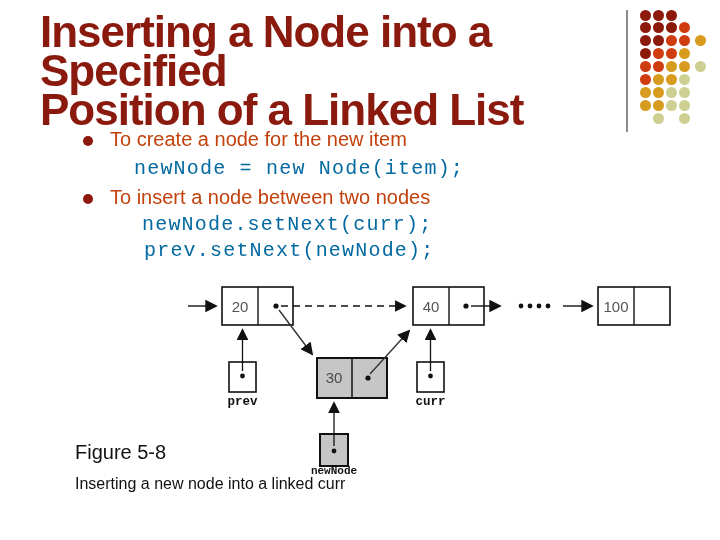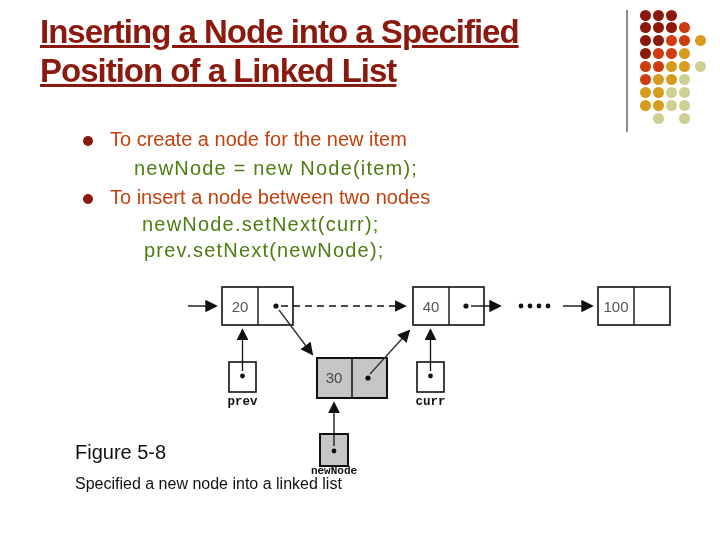--- a/index.html
+++ b/index.html
@@ -1,23 +1,23 @@
 <!DOCTYPE html>
 <html><head>
 <meta charset="utf-8">
 <style>
   html,body{margin:0;padding:0;}
   body{width:720px;height:540px;background:#ffffff;position:relative;overflow:hidden;
        font-family:"Liberation Sans",sans-serif;}
   .abs{position:absolute;}
-  .title{left:40px;top:12px;width:620px;font-weight:bold;font-size:33px;line-height:39px;
-         letter-spacing:-1px;color:#8b1a0e;text-decoration:underline;}
+  .title{left:40px;top:12px;width:620px;font-weight:bold;font-size:44px;line-height:39px;
+         letter-spacing:-1px;color:#8b1a0e;}
   .bullet-dot{width:10px;height:10px;border-radius:50%;background:#8b1a0e;}
   .bullet-text{font-size:20px;color:#c2410c;}
-  .code-line{font-family:Liberation Sans, sans-serif;font-size:20px;letter-spacing:1.2px;color:#4d7c0f;}
+  .code-line{font-family:Liberation Mono, monospace;font-size:20px;letter-spacing:1.2px;color:#0369a1;}
   .figure-name{left:75px;top:441px;font-size:20px;color:#111;}
   .figure-caption{left:75px;top:475px;font-size:16px;color:#111;}
   .vrule{left:626px;top:10px;width:2px;height:122px;background:#8c8c8c;}
   .dot{position:absolute;width:11px;height:11px;border-radius:50%;}
   svg text{font-family:"Liberation Sans",sans-serif;}
   svg .ptr-label{font-family:"Liberation Mono",monospace;font-weight:bold;fill:#111;}
 </style>
 </head>
 <body>
 
@@ -142,13 +142,13 @@
 
   <g>
     <rect x="140" y="159" width="28" height="32" fill="#c6c6c6" stroke="#111" stroke-width="2"></rect>
     <circle cx="154" cy="176" r="2.4" fill="#111"></circle>
     <line x1="154" y1="171" x2="154" y2="128" stroke="#111" stroke-width="1.3" marker-end="url(#ah)"></line>
     <text x="154" y="199" font-size="11" text-anchor="middle" class="ptr-label">newNode</text>
   </g>
 </svg>
 
 <div class="abs figure-name">Figure 5-8</div>
-<div class="abs figure-caption">Specified a new node into a linked list</div>
+<div class="abs figure-caption">Inserting a new node into a linked curr</div>
 
 </body></html>

